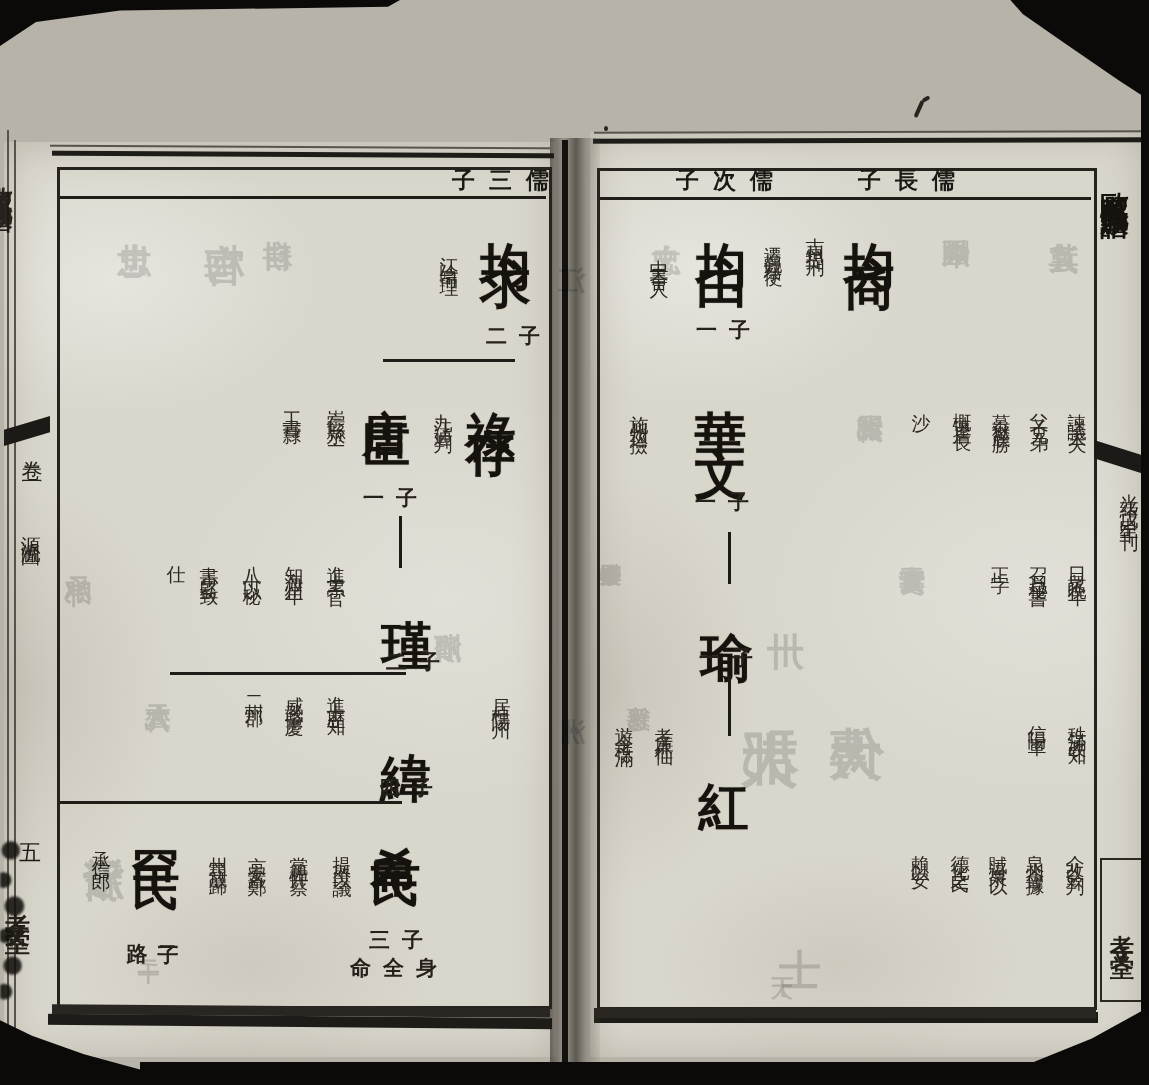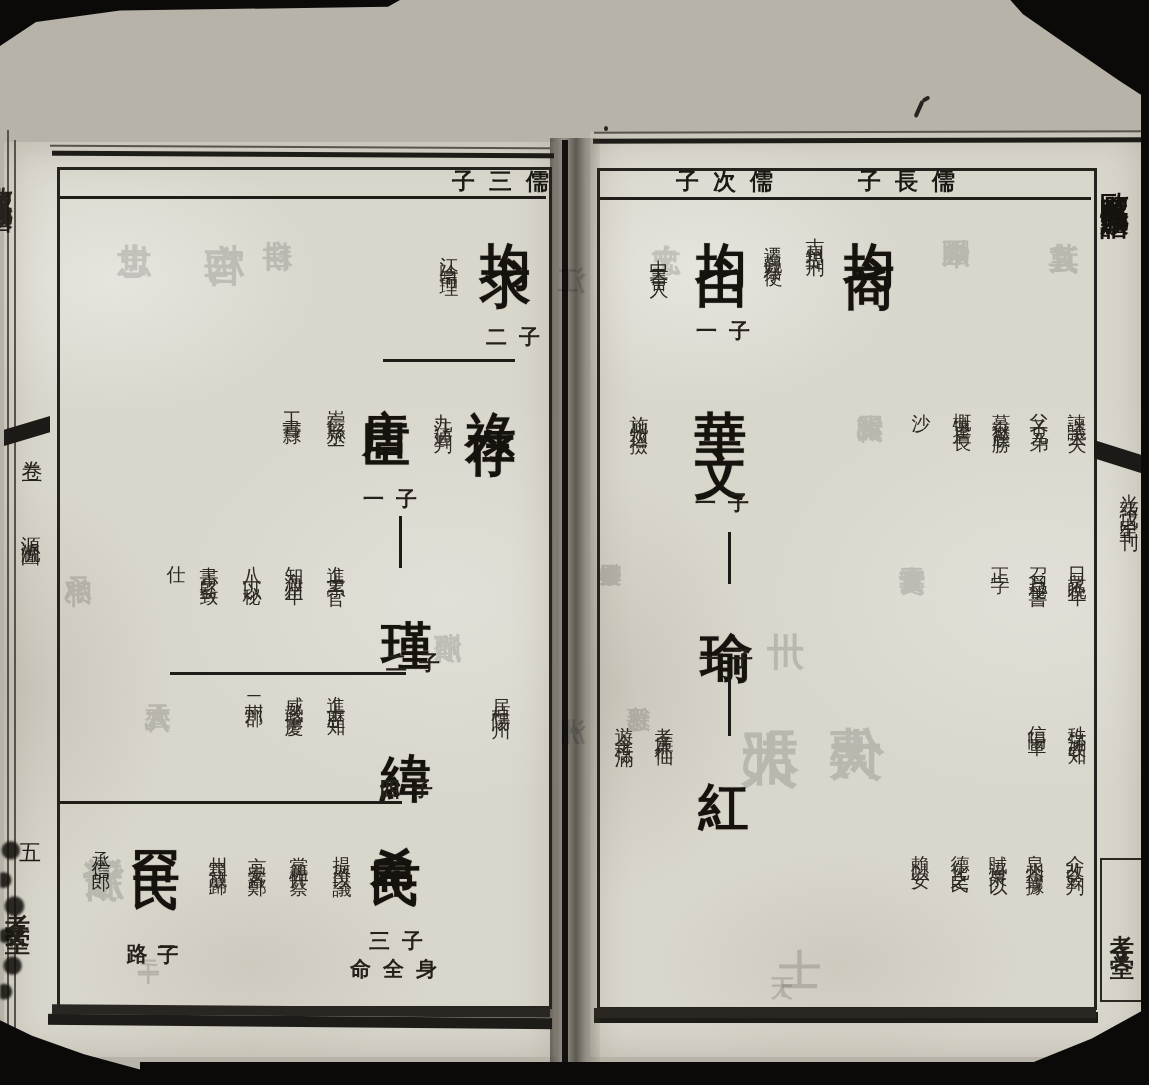--- a/index.html
+++ b/index.html
@@ -23,21 +23,21 @@
   .frame{position:absolute;border:3px solid #26231e;}
   .hline{position:absolute;height:3px;background:#201d19;}
   .thickband{position:absolute;background:#2a2723;}
   
   .vtxt{
     position:absolute;writing-mode:vertical-rl;text-orientation:upright;
     line-height:1;color:#222019;white-space:nowrap;
   }
   .hrtl{
     position:absolute;writing-mode:horizontal-tb;line-height:1;
-    color:#222019;white-space:nowrap;
+    color:#222019;white-space:nowrap;font-family:Liberation Serif, serif;
   }
   .header{font-weight:bold;letter-spacing:14px;font-size:23px;color:#1b1914;}
   .name{font-weight:bold;letter-spacing:16px;color:#16130e;text-shadow:0 0 1px rgba(20,15,5,.55);}
   .bio{font-size:19px;letter-spacing:7px;color:#2c2922;}
   .soncount{font-size:21px;letter-spacing:12px;color:#24211a;font-weight:bold;}
   .conn{position:absolute;width:3px;background:#1c1a16;}
   .ghost{opacity:.14;transform:scaleX(-1);filter:blur(.6px);font-weight:bold;color:#000;}
   
   .margin-title{font-weight:bold;font-size:28px;letter-spacing:2px;color:#17140f;}
   .fishtail{position:absolute;background:#1c1a16;}

